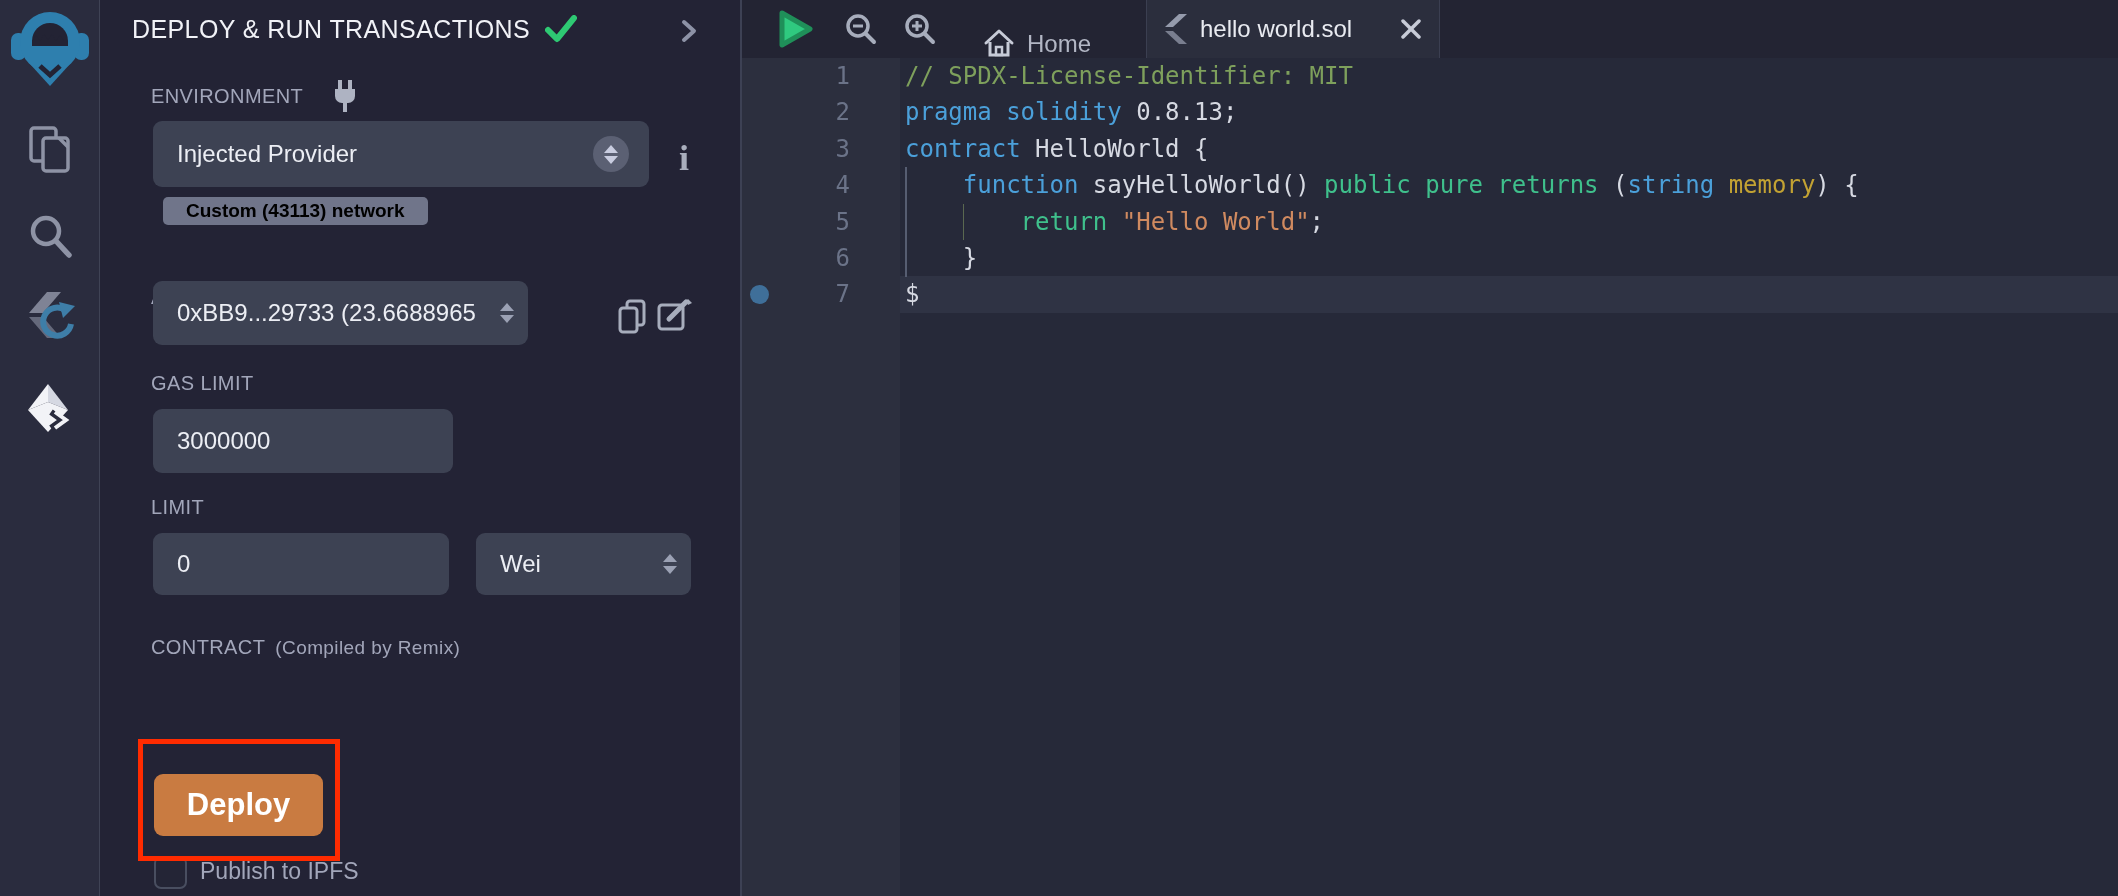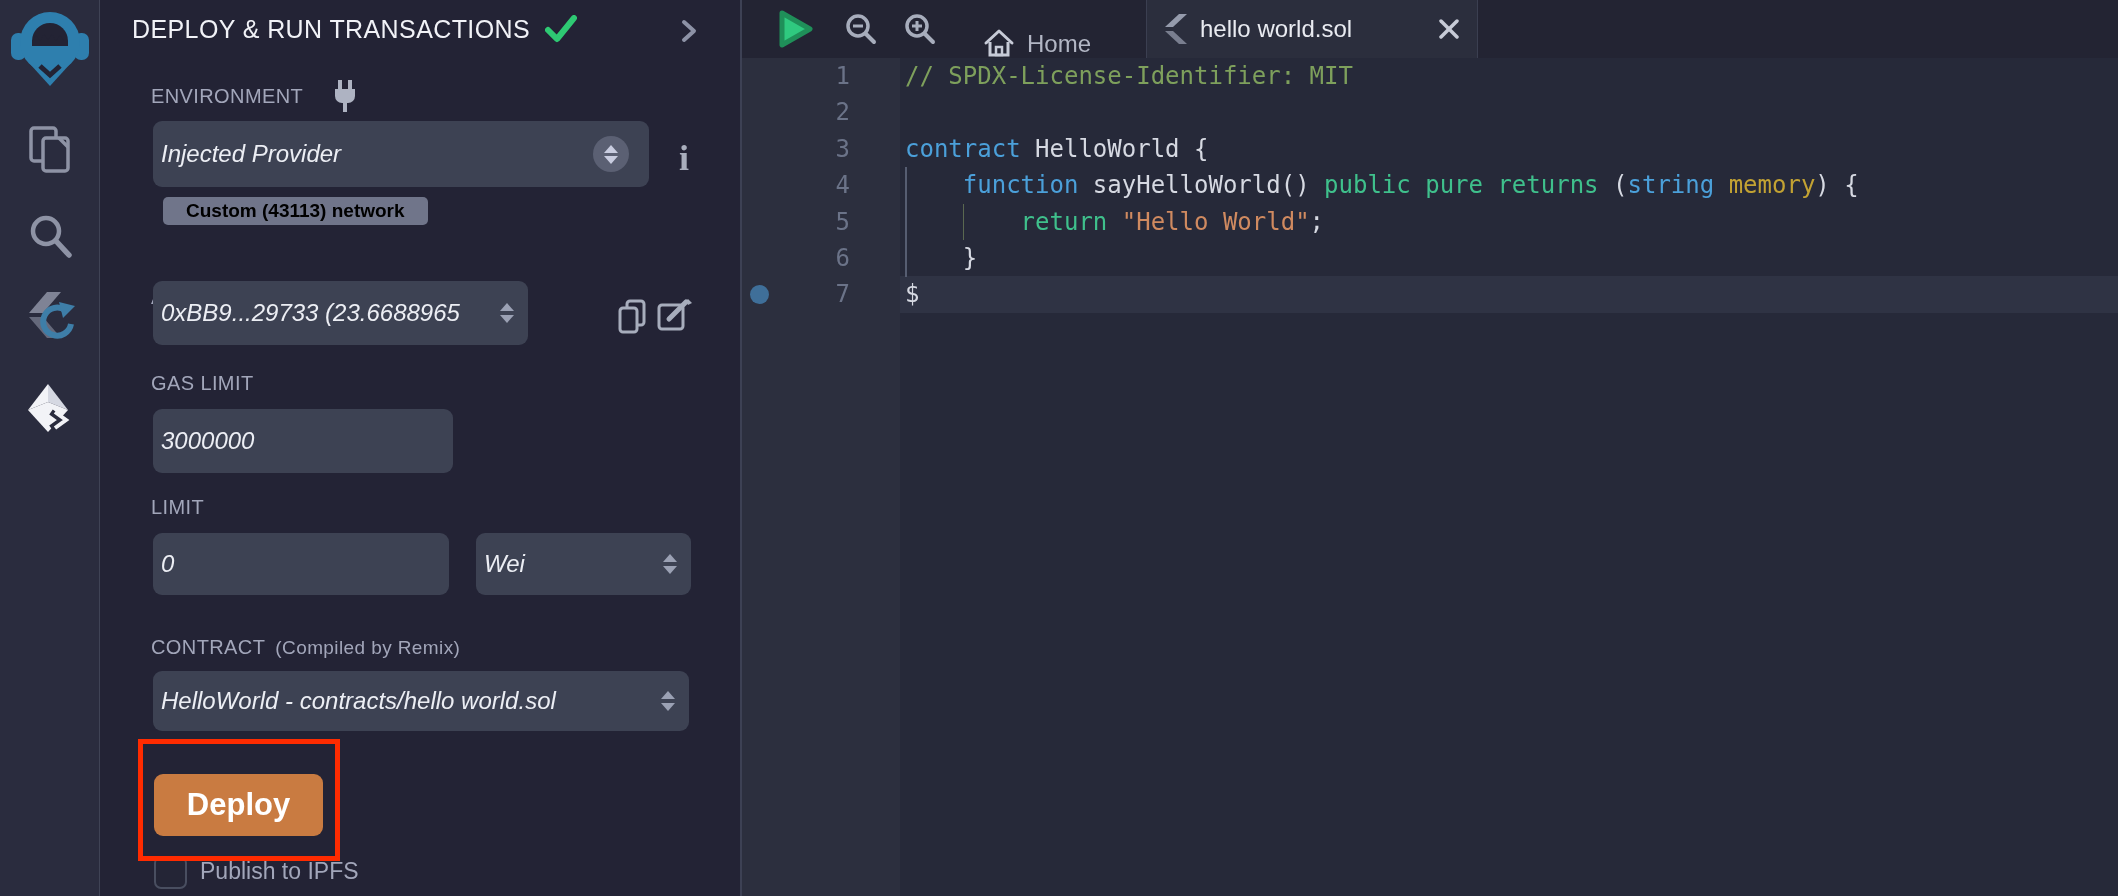--- a/index.html
+++ b/index.html
@@ -23,21 +23,21 @@
 
   .plabel{position:absolute;left:50px;display:flex;align-items:center;font-size:20px;letter-spacing:.4px;color:#a2a6ba;white-space:nowrap;}
   .lbl-env{top:79px;gap:28px;}
   .lbl-account{top:243px;margin-top:41px;}
   .lbl-gas{top:372px;}
   .lbl-value{top:496px;}
   .lbl-contract{top:636px;gap:10px;align-items:baseline;}
   .sublabel{font-size:19px;color:#a2a6ba;}
 
   .field{position:absolute;background:#3d4253;border-radius:9px;display:flex;align-items:center;box-sizing:border-box;cursor:pointer;}
-  .field .ftext{font-size:24px;color:#eceef4;padding-left:8px;white-space:nowrap;overflow:hidden;flex:1;font-style:italic;}
+  .field .ftext{font-size:24px;color:#eceef4;padding-left:24px;white-space:nowrap;overflow:hidden;flex:1;}
   .f-env{left:52px;top:121px;width:496px;height:66px;}
   .f-account{left:52px;top:281px;width:375px;height:64px;}
   .f-gas{left:52px;top:409px;width:300px;height:64px;}
   .f-value{left:52px;top:533px;width:296px;height:62px;}
   .f-wei{left:375px;top:533px;width:215px;height:62px;}
   .f-contract{left:52px;top:671px;width:536px;height:60px;}
 
   .spin-circle{width:36px;height:36px;border-radius:50%;background:#5b6073;display:flex;flex-direction:column;align-items:center;justify-content:center;gap:3px;margin-right:20px;flex:none;}
   .spin-plain{display:flex;flex-direction:column;align-items:center;gap:4px;margin-right:14px;flex:none;}
   .tri{width:0;height:0;border-left:7px solid transparent;border-right:7px solid transparent;}
@@ -59,21 +59,21 @@
 
   
   .editor{position:absolute;left:740px;top:0;width:1378px;height:896px;background:#262939;border-left:2px solid #3d4154;box-sizing:border-box;}
   .topbar{position:absolute;left:0;top:0;right:0;height:58px;background:#232433;}
   .play-btn{position:absolute;left:34px;top:8px;cursor:pointer;}
   .mag{position:absolute;top:13px;cursor:pointer;}
   .mag-out{left:103px;}
   .mag-plus{left:162px;}
   .home-tab{position:absolute;left:241px;top:0;height:58px;display:flex;align-items:flex-end;gap:12px;cursor:pointer;}
   .home-label{font-size:24px;color:#b2b6c4;}
-  .file-tab{position:absolute;left:404px;top:0;width:332px;height:58px;background:#2b2e3d;border-left:1px solid #3b3f51;border-right:1px solid #3b3f51;box-sizing:border-box;display:flex;align-items:center;padding:0 18px;gap:13px;cursor:pointer;}
+  .file-tab{position:absolute;left:404px;top:0;width:294px;height:58px;background:#2b2e3d;border-left:1px solid #3b3f51;border-right:1px solid #3b3f51;box-sizing:border-box;display:flex;align-items:center;padding:0 18px;gap:13px;cursor:pointer;}
   .file-tab-label{font-size:24px;color:#e9ebf1;white-space:nowrap;overflow:hidden;flex:1;}
 
   .code-area{position:absolute;left:0;top:58px;right:0;bottom:0;}
   .gutter-bg{position:absolute;left:0;top:0;width:158px;height:100%;background:#2c2f3e;}
   .code-lines{position:absolute;left:0;top:0;right:0;}
   .code-row{display:flex;height:36.4px;line-height:36.4px;font-family:"DejaVu Sans Mono",monospace;font-size:24px;position:relative;}
   .code-row .num{width:158px;flex:none;text-align:right;padding-right:50px;box-sizing:border-box;color:#6b7388;cursor:pointer;}
   .code-row .code{flex:1;padding-left:5px;white-space:pre;cursor:text;}
   .code-row.active .code{background:#2f3344;}
   .tok-com{color:#7ea05c;}
@@ -213,27 +213,20 @@
       <span class="spin-plain">
         <span class="tri up"></span>
           <span class="tri dn"></span>
       </span>
     </div>
 
     <div class="plabel lbl-contract">
       <span>CONTRACT</span>
       <span class="sublabel">(Compiled by Remix)</span>
     </div>
-    <div class="field f-contract">
-      <span class="ftext">HelloWorld - contracts/hello world.sol</span>
-      <span class="spin-plain">
-        <span class="tri up"></span>
-          <span class="tri dn"></span>
-      </span>
-    </div>
 
     <button class="deploy-btn">Deploy</button>
     <div class="red-annotation"></div>
 
     <div class="ipfs-check"></div>
     <span class="ipfs-label">Publish to IPFS</span>
   </section>
 
   <main class="editor">
     <div class="topbar">
@@ -280,20 +273,21 @@
 
     <div class="code-area">
       <div class="gutter-bg"></div>
       <div class="code-lines">
           <div class="code-row">
             <span class="num">1</span>
             <span class="code"><span class="tok-com">// SPDX-License-Identifier: MIT</span></span>
           </div>
           <div class="code-row">
             <span class="num">2</span>
+            <span class="code"><span class="tok-kw">pragma solidity </span><span class="tok-pl">0.8.13;</span></span>
           </div>
           <div class="code-row">
             <span class="num">3</span>
             <span class="code"><span class="tok-kw">contract </span><span class="tok-pl">HelloWorld {</span></span>
           </div>
           <div class="code-row">
             <span class="num">4</span>
             <span class="code"><span class="tok-pl">    </span><span class="tok-kw">function</span><span class="tok-pl"> sayHelloWorld() </span><span class="tok-grn">public pure returns</span><span class="tok-pl"> (</span><span class="tok-kw">string</span><span class="tok-pl"> </span><span class="tok-gold">memory</span><span class="tok-pl">) {</span></span>
           </div>
           <div class="code-row">

